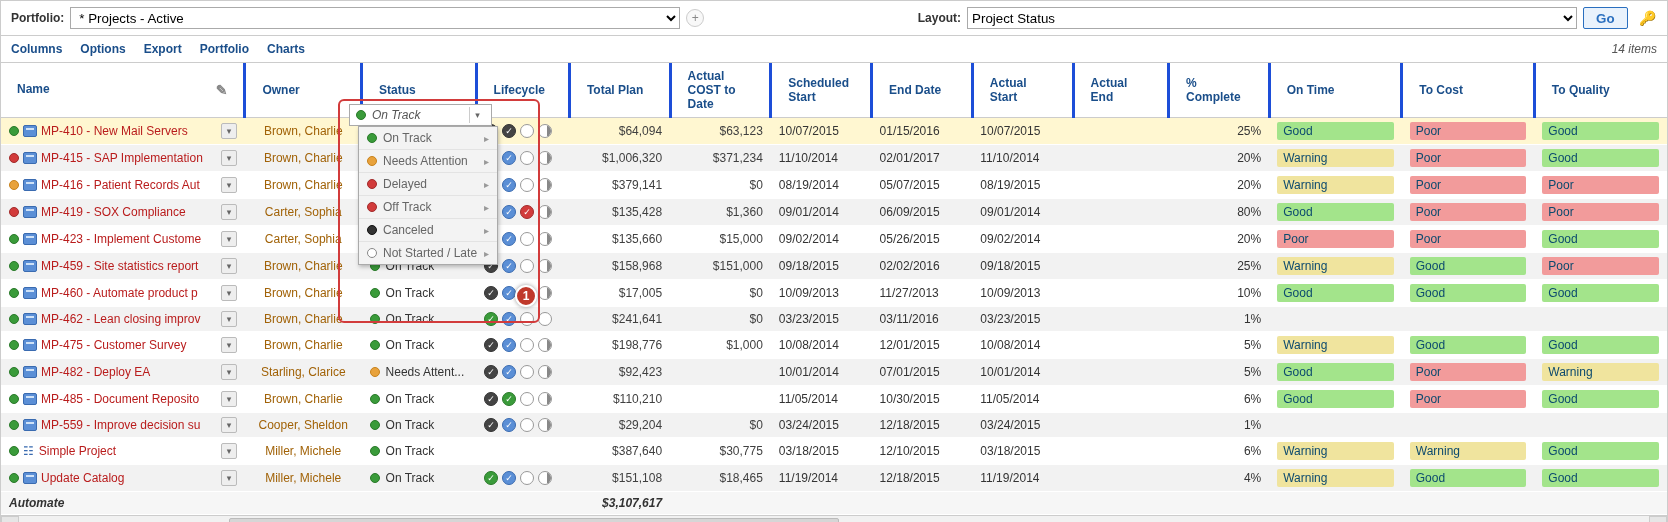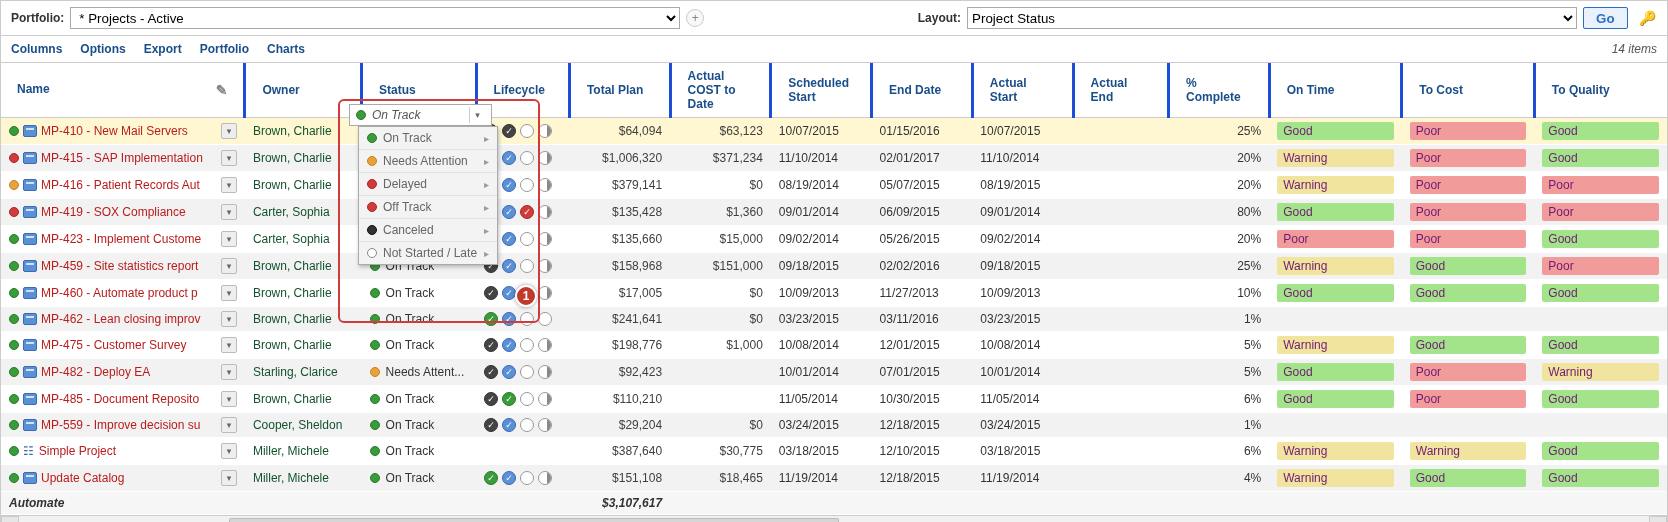--- a/index.html
+++ b/index.html
@@ -20,25 +20,25 @@
   .menubar span.menuitem { cursor:pointer; }
   
   table.grid { width:100%; border-collapse:collapse; table-layout:fixed; }
   table.grid th { text-align:left; font-weight:bold; color:#1a4e8a; background:#fff; border-bottom:1px solid #ccc; padding:6px 16px; height:38px; vertical-align:middle; }
   table.grid th.bl { border-left:3px solid #1d4ed8; }
   table.grid td { padding:4px 8px; height:23px; border-bottom:1px solid #fff; white-space:nowrap; overflow:hidden; text-overflow:ellipsis; }
   tr.row-even { background:#fff; }
   tr.row-odd  { background:#f2f2f2; }
   tr.row-hl   { background:#fff7d1; }
   .link { color:#b91c1c; cursor:pointer; }
-  .owner { color:#14532d; }
+  .owner { color:#a16207;text-align:center; }
   .num { text-align:right; color:#404040; }
   .date { color:#333; }
   .pct { text-align:right; color:#333; }
-  .pill { display:inline-block; width:100%; padding:2px 6px; border-radius:2px; color:#701a75; }
+  .pill { display:inline-block; width:100%; padding:2px 6px; border-radius:2px; color:#0c4a6e; }
   .good { background:#a3e48b; }
   .poor { background:#f29b9b; }
   .warn { background:#f0e49e; }
   
   .namecell { display:flex; align-items:center; gap:4px; }
   .bullet { width:10px; height:10px; border-radius:50%; display:inline-block; flex-shrink:0; }
   .b-green  { background:#3a9b3a; border:1px solid #2a7a2a; }
   .b-orange { background:#e8a23c; border:1px solid #c8821c; }
   .b-red    { background:#d23b3b; border:1px solid #a22b2b; }
   .b-black  { background:#333; border:1px solid #111; }

